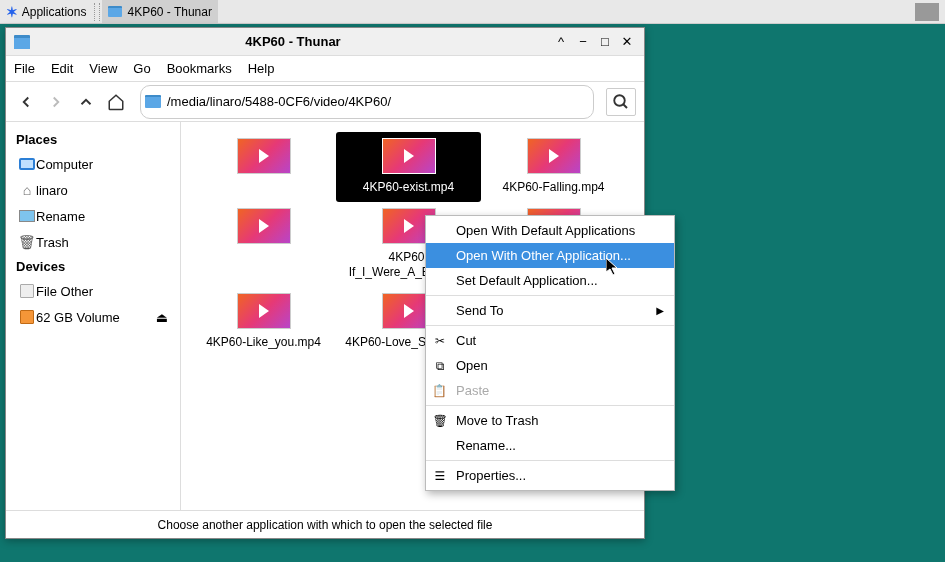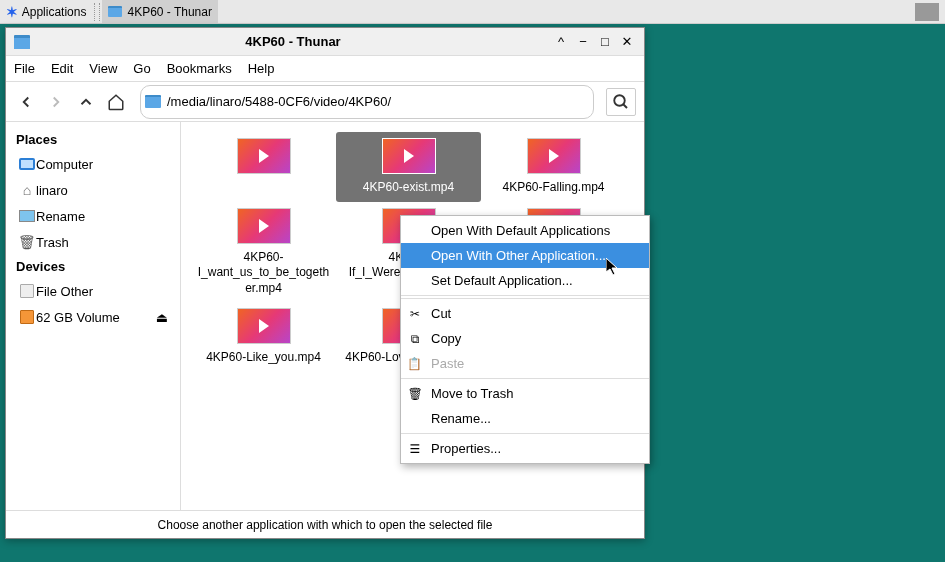--- a/index.html
+++ b/index.html
@@ -32,29 +32,29 @@
 
 .body { flex: 1; display: flex; overflow: hidden; }
 .sidebar { width: 175px; border-right: 1px solid #ddd; padding: 6px 0; }
 .sidebar-heading { font-size: 13px; font-weight: bold; padding: 4px 10px; }
 .sidebar-item { display: flex; align-items: center; padding: 4px 12px; font-size: 13px; cursor: pointer; gap: 0; }
 .side-icon { width: 18px; height: 18px; display: flex; align-items: center; justify-content: center; }
 .eject { margin-left: auto; }
 
 .content { flex: 1; padding: 10px; display: flex; flex-wrap: wrap; align-content: flex-start; overflow: hidden; position: relative; }
 .file { width: 145px; display: flex; flex-direction: column; align-items: center; text-align: center; padding: 6px 4px; font-size: 12px; cursor: pointer; border-radius: 3px; }
-.file.selected { background: #737373; color: #fff; }
+.file.selected { background: #000000; color: #fff; }
 .thumb { width: 54px; height: 36px; background: linear-gradient(135deg, #f06424 0%, #e63976 50%, #b845c9 100%); display: flex; align-items: center; justify-content: center; border: 1px solid #ccc; margin-bottom: 6px; }
 .file.selected .thumb { border-color: #fff; }
 .play-triangle { width: 0; height: 0; border-left: 10px solid #fff; border-top: 7px solid transparent; border-bottom: 7px solid transparent; }
 .file-label { word-break: break-word; line-height: 1.3; }
 
 .statusbar { height: 28px; border-top: 1px solid #ddd; display: flex; align-items: center; justify-content: center; font-size: 12px; }
 
-.context-menu { position: absolute; left: 400px; top: 215px; width: 250px; background: #fff; border: 1px solid #bbb; box-shadow: 2px 3px 8px rgba(0,0,0,0.3); padding: 2px 0; z-index: 100; }
+.context-menu { position: absolute; left: 425px; top: 215px; width: 250px; background: #fff; border: 1px solid #bbb; box-shadow: 2px 3px 8px rgba(0,0,0,0.3); padding: 2px 0; z-index: 100; }
 .cm-item { display: flex; align-items: center; padding: 5px 10px 5px 30px; font-size: 13px; cursor: pointer; position: relative; }
 .cm-item.highlighted { background: #3b8fe0; color: #fff; }
 .cm-item.disabled { color: #aaa; }
 .cm-sep { height: 1px; background: #ddd; margin: 2px 0; }
 .cm-icon { position: absolute; left: 6px; width: 16px; height: 16px; display: flex; align-items: center; justify-content: center; font-size: 12px; }
 .cm-arrow { margin-left: auto; font-size: 10px; }
 
 .cursor { position: absolute; left: 606px; top: 258px; z-index: 200; pointer-events: none; }
 
 .icon-computer { width: 16px; height: 12px; border: 2px solid #2c7fd6; border-radius: 2px; background: #bfe0ff; }
@@ -189,21 +189,20 @@
       <div class="file">
         <div class="thumb">
             <div class="play-triangle"></div>
           </div>
         <div class="file-label">4KP60-Falling.mp4</div>
       </div>
       <div class="file">
         <div class="thumb">
             <div class="play-triangle"></div>
           </div>
-        <div class="file-label">4KP60-I_want_us_to_be_together.mp4</div>
       </div>
       <div class="file">
         <div class="thumb">
             <div class="play-triangle"></div>
           </div>
         <div class="file-label">4KP60-If_I_Were_A_Boy.mp4</div>
       </div>
       <div class="file">
         <div class="thumb">
             <div class="play-triangle"></div>
@@ -234,28 +233,32 @@
   <div class="cm-item">
     <span>Open With Default Applications</span>
   </div>
   <div class="cm-item highlighted">
     <span>Open With Other Application...</span>
   </div>
   <div class="cm-item">
     <span>Set Default Application...</span>
   </div>
   <div class="cm-sep"></div>
+  <div class="cm-item">
+    <span>Send To</span>
+    <span class="cm-arrow">▶</span>
+  </div>
   <div class="cm-sep"></div>
   <div class="cm-item">
     <span class="cm-icon">✂</span>
     <span>Cut</span>
   </div>
   <div class="cm-item">
     <span class="cm-icon">⧉</span>
-    <span>Copy</span>
+    <span>Open</span>
   </div>
   <div class="cm-item disabled">
     <span class="cm-icon">📋</span>
     <span>Paste</span>
   </div>
   <div class="cm-sep"></div>
   <div class="cm-item">
     <span class="cm-icon">🗑</span>
     <span>Move to Trash</span>
   </div>

